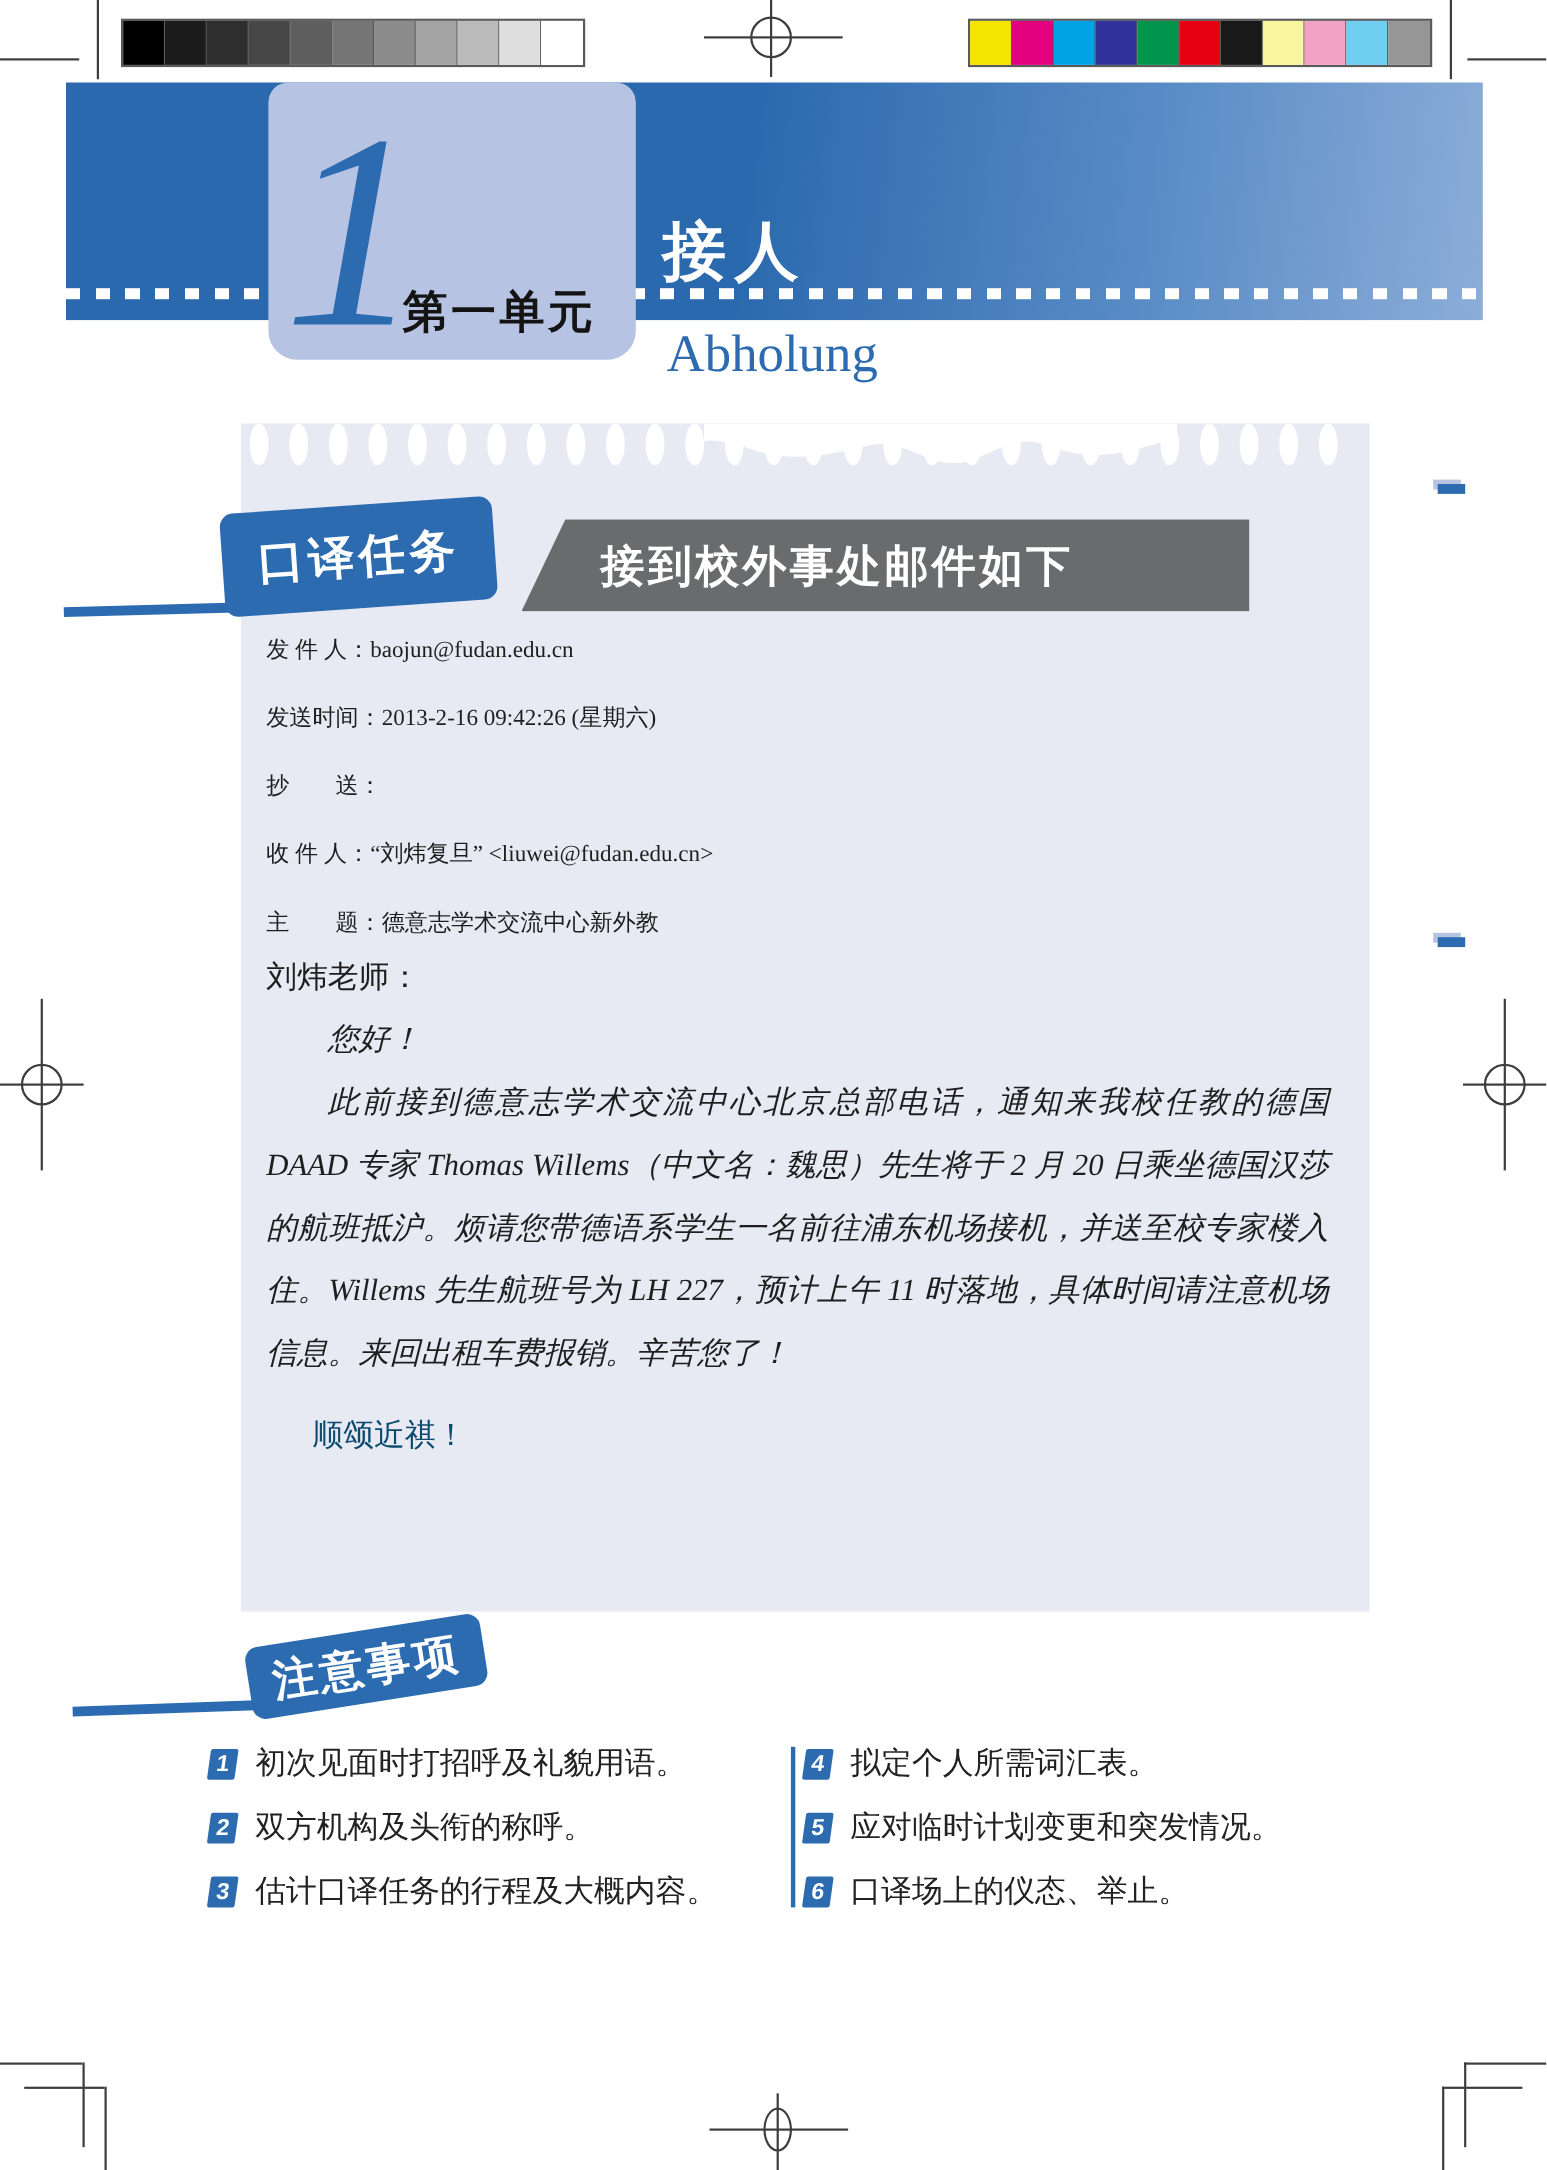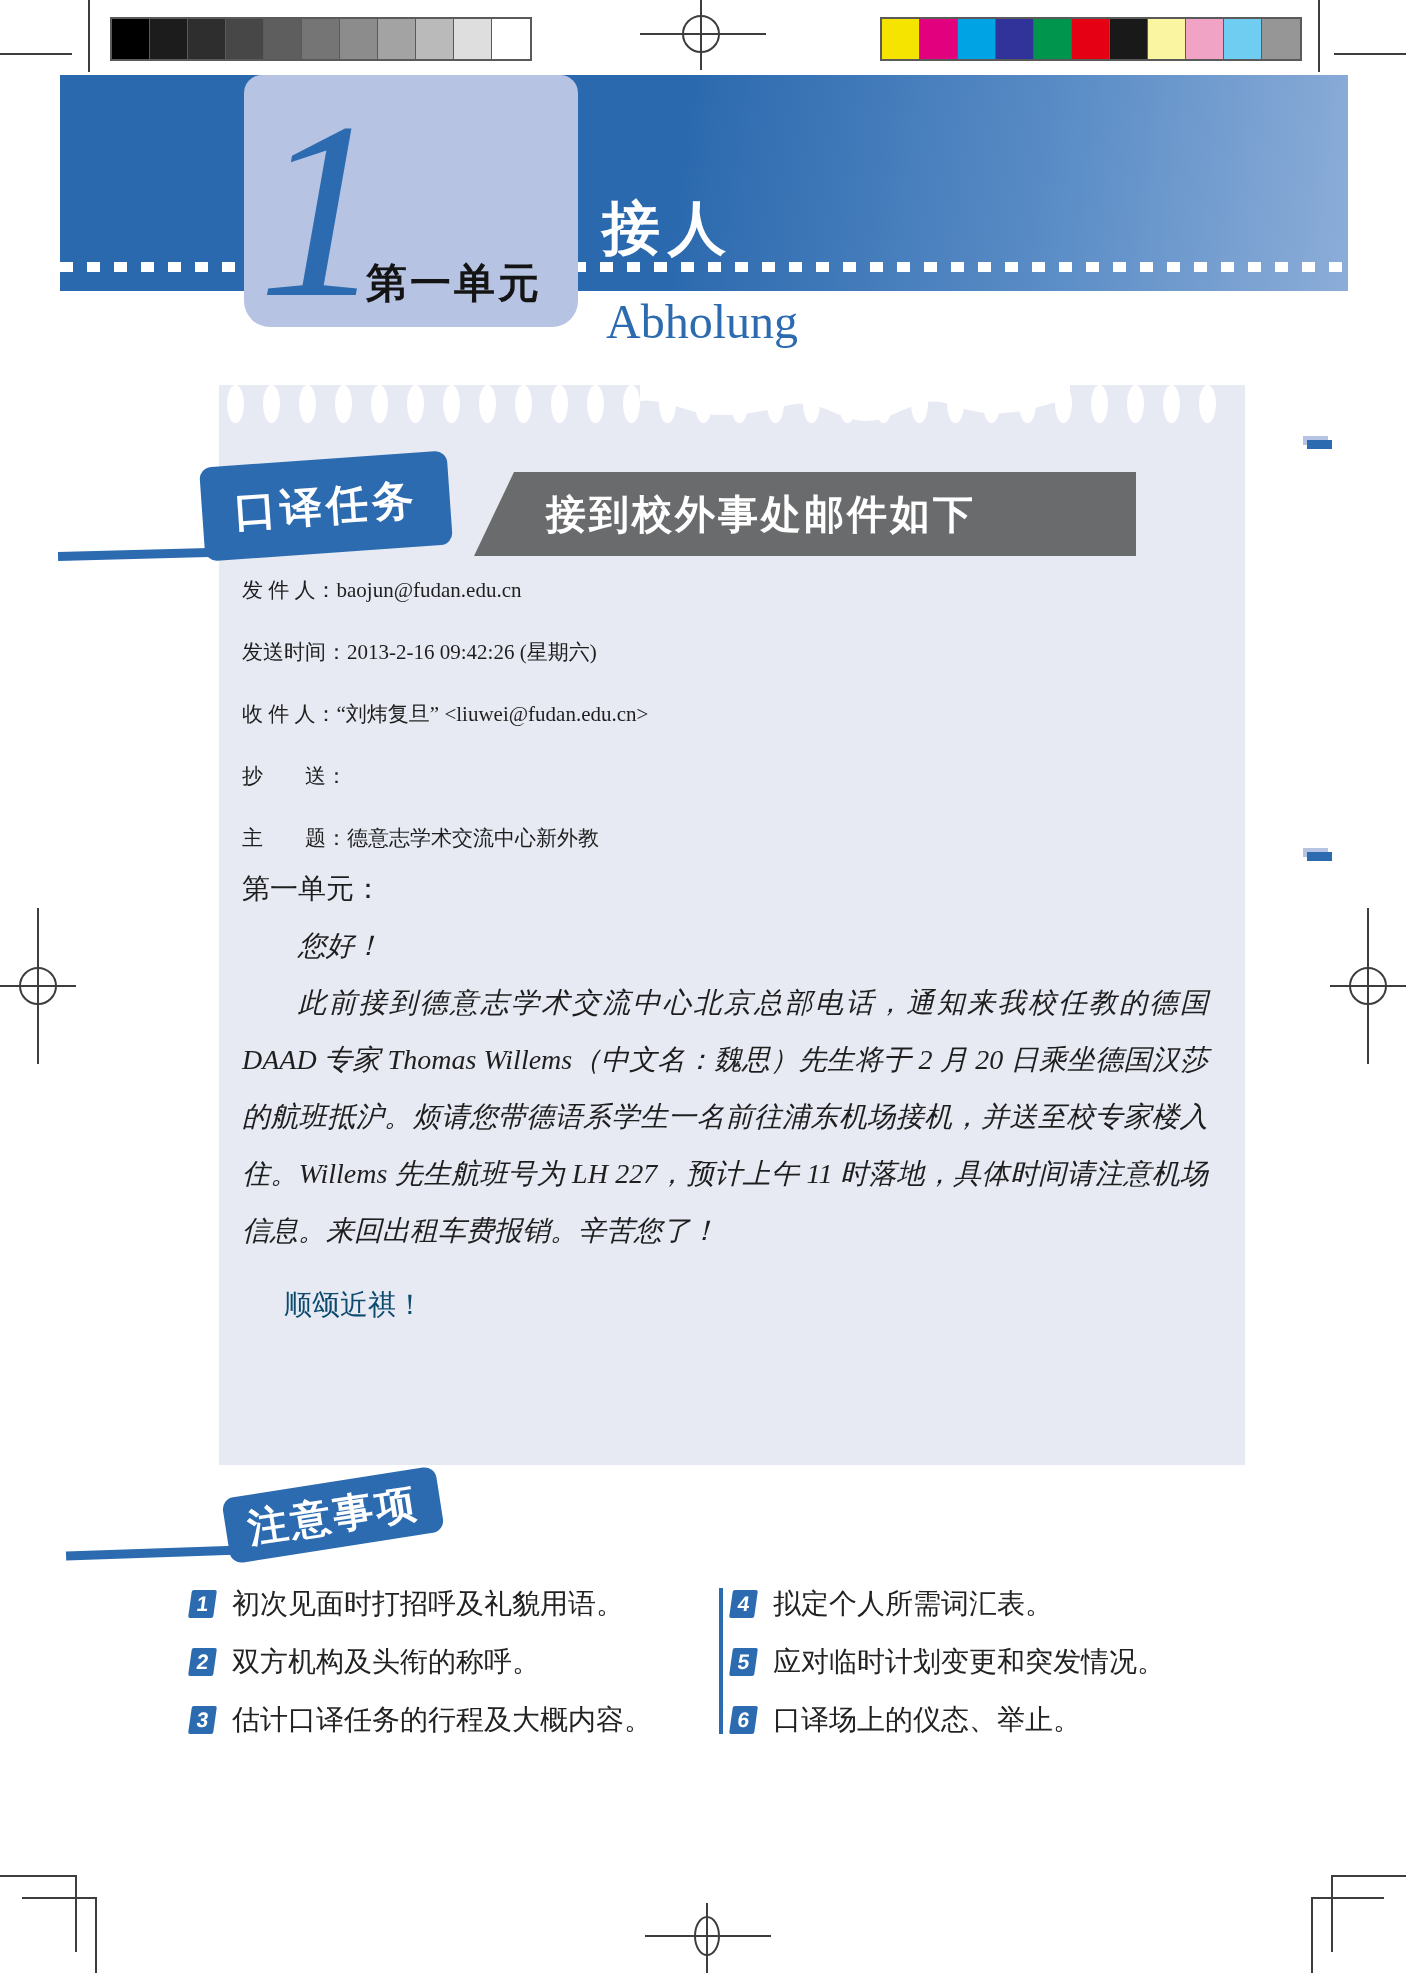--- a/index.html
+++ b/index.html
@@ -185,27 +185,27 @@
   <div class="banner-blue banner-task">
     <span>口译任务</span>
   </div>
   <div class="banner-gray">
     <span>接到校外事处邮件如下</span>
   </div>
 
   <div class="email-fields">
       <div class="email-row"><span class="email-label">发 件 人：</span><span>baojun@fudan.edu.cn</span></div>
       <div class="email-row"><span class="email-label">发送时间：</span><span>2013-2-16 09:42:26 (星期六)</span></div>
+      <div class="email-row"><span class="email-label">抄　　送：</span><span></span></div>
       <div class="email-row"><span class="email-label">收 件 人：</span><span>“刘炜复旦” &lt;liuwei@fudan.edu.cn&gt;</span></div>
-      <div class="email-row"><span class="email-label">抄　　送：</span><span></span></div>
       <div class="email-row"><span class="email-label">主　　题：</span><span>德意志学术交流中心新外教</span></div>
     </div>
 
   <div class="email-body">
-    <div>第一单元：</div>
+    <div>刘炜老师：</div>
     <div class="indent">您好！</div>
     <div class="indent">此前接到德意志学术交流中心北京总部电话，通知来我校任教的德国 DAAD 专家 Thomas Willems（中文名：魏思）先生将于 2 月 20 日乘坐德国汉莎的航班抵沪。烦请您带德语系学生一名前往浦东机场接机，并送至校专家楼入住。Willems 先生航班号为 LH 227，预计上午 11 时落地，具体时间请注意机场信息。来回出租车费报销。辛苦您了！</div>
   </div>
 
   <div class="email-closing">顺颂近祺！</div>
 
   <div class="email-sign">
   </div>
 
   <div class="tail tail-notes"></div>

